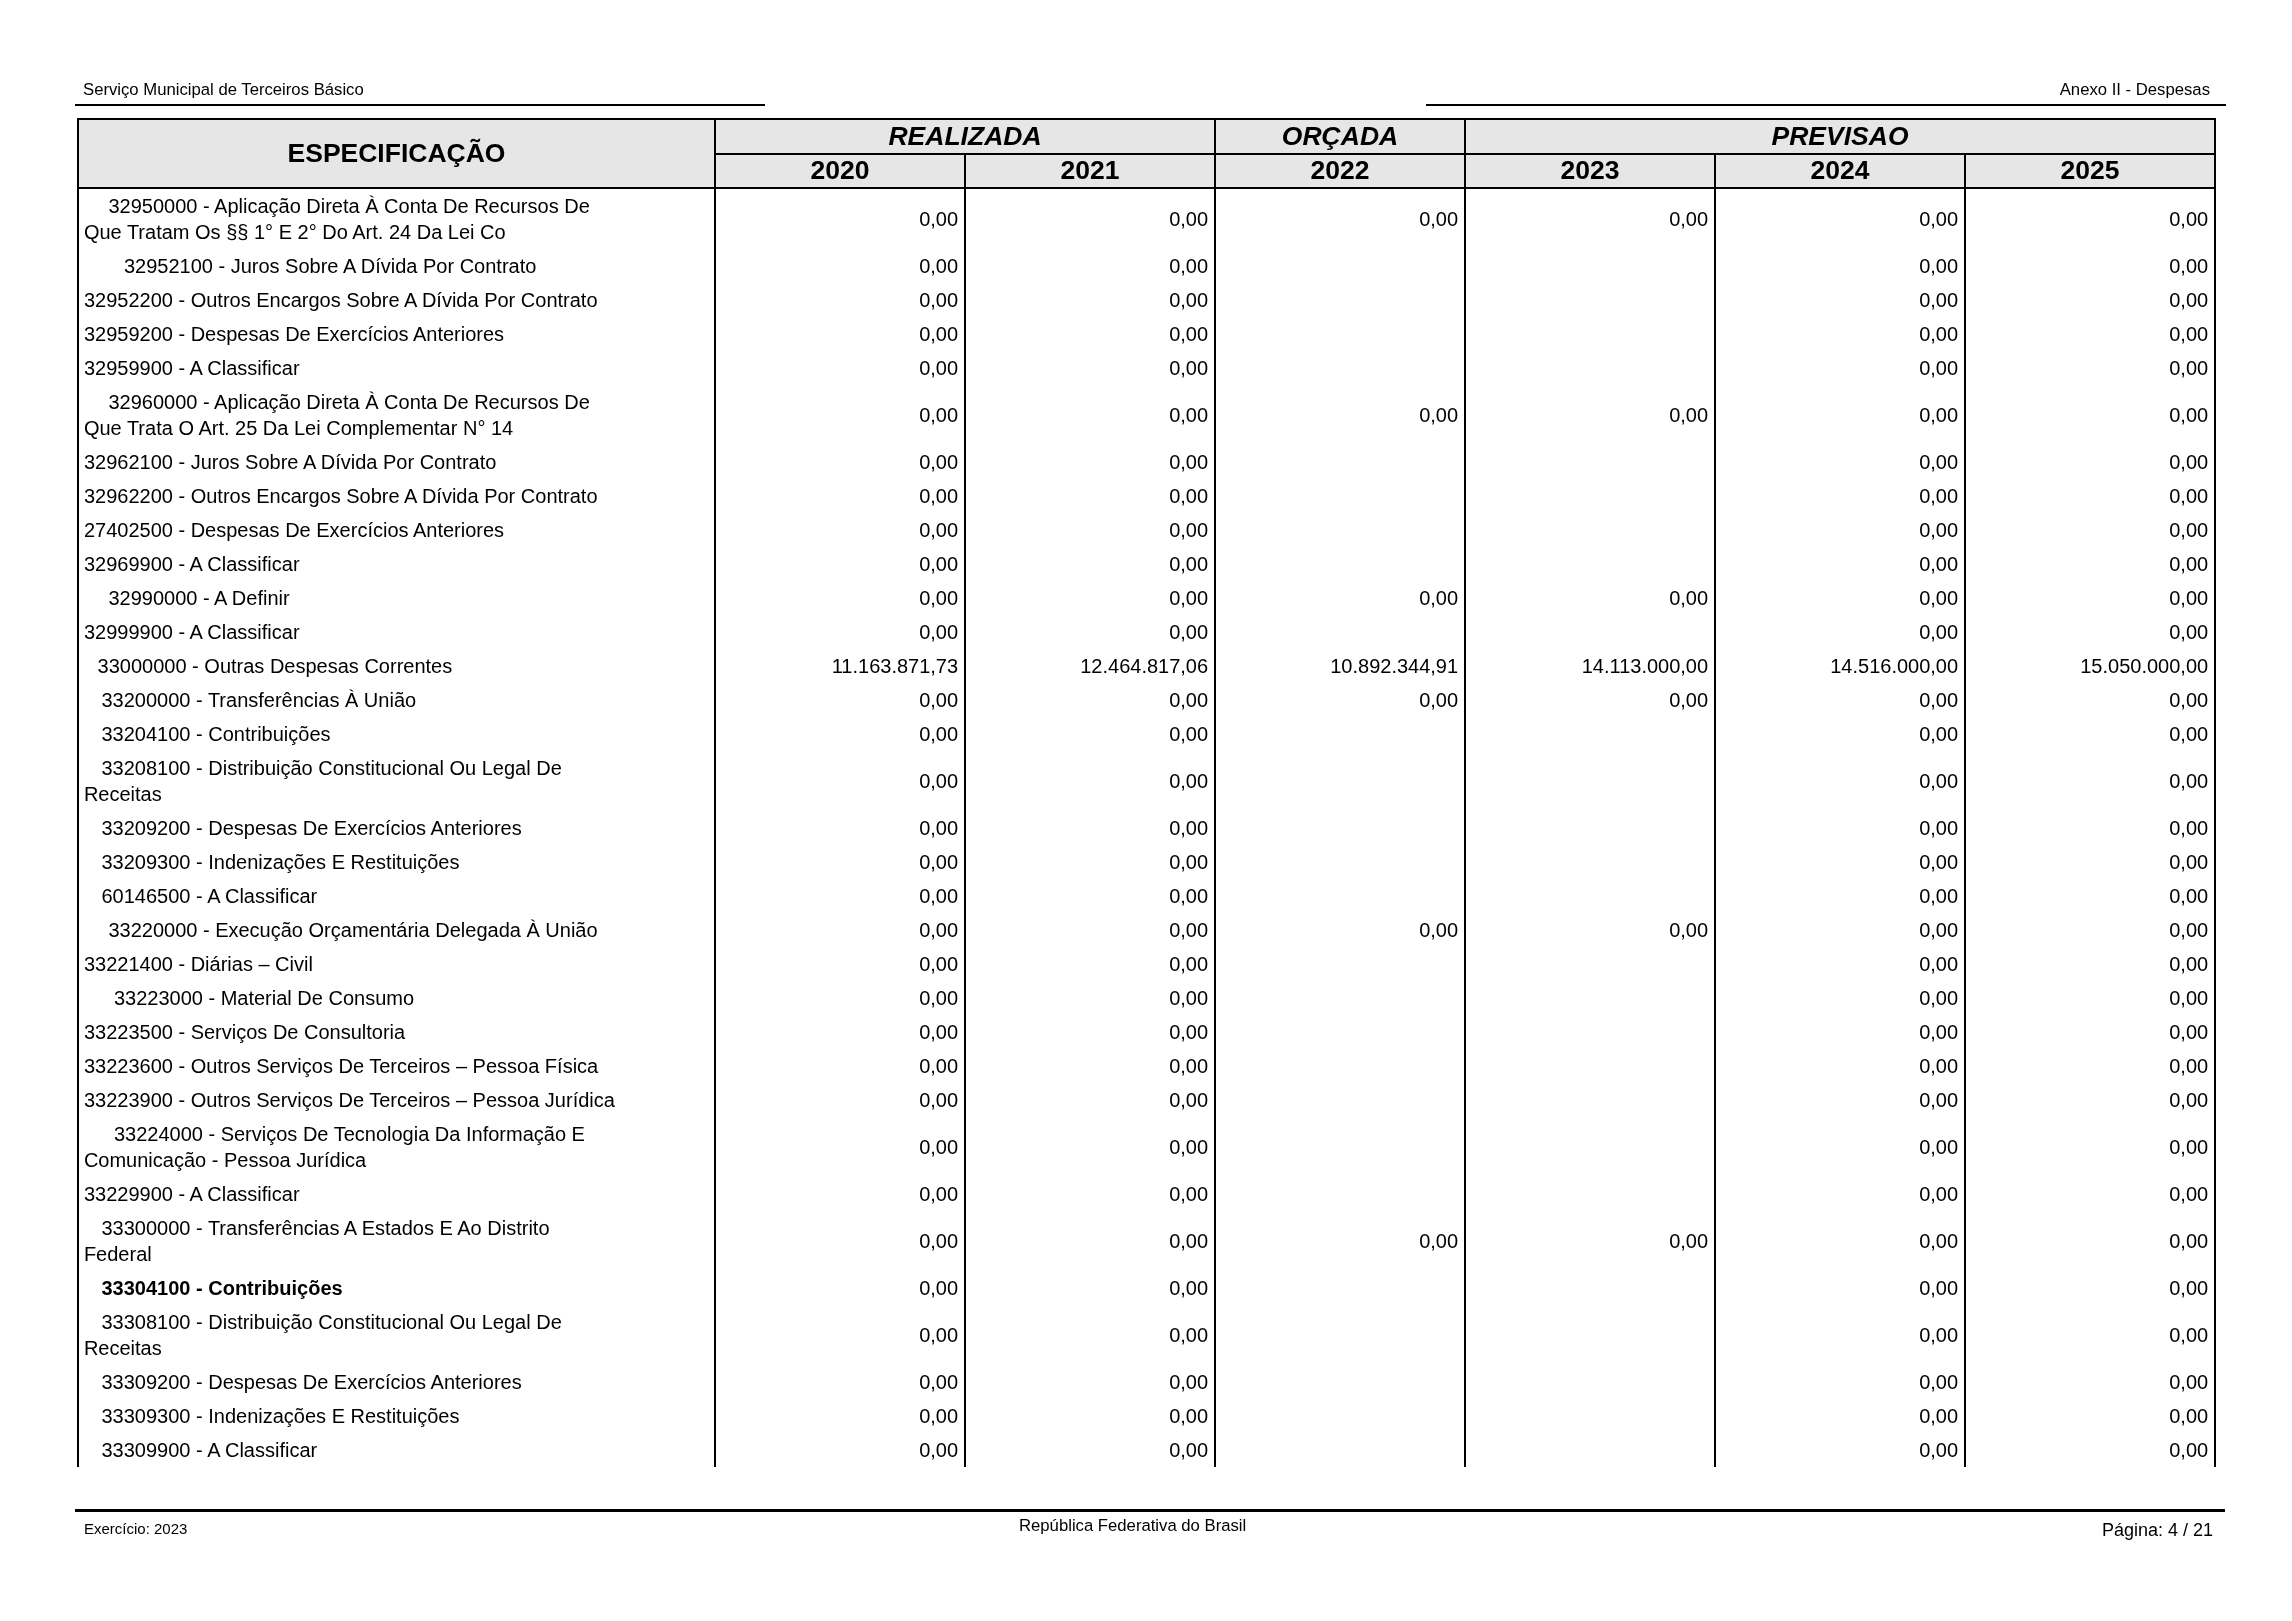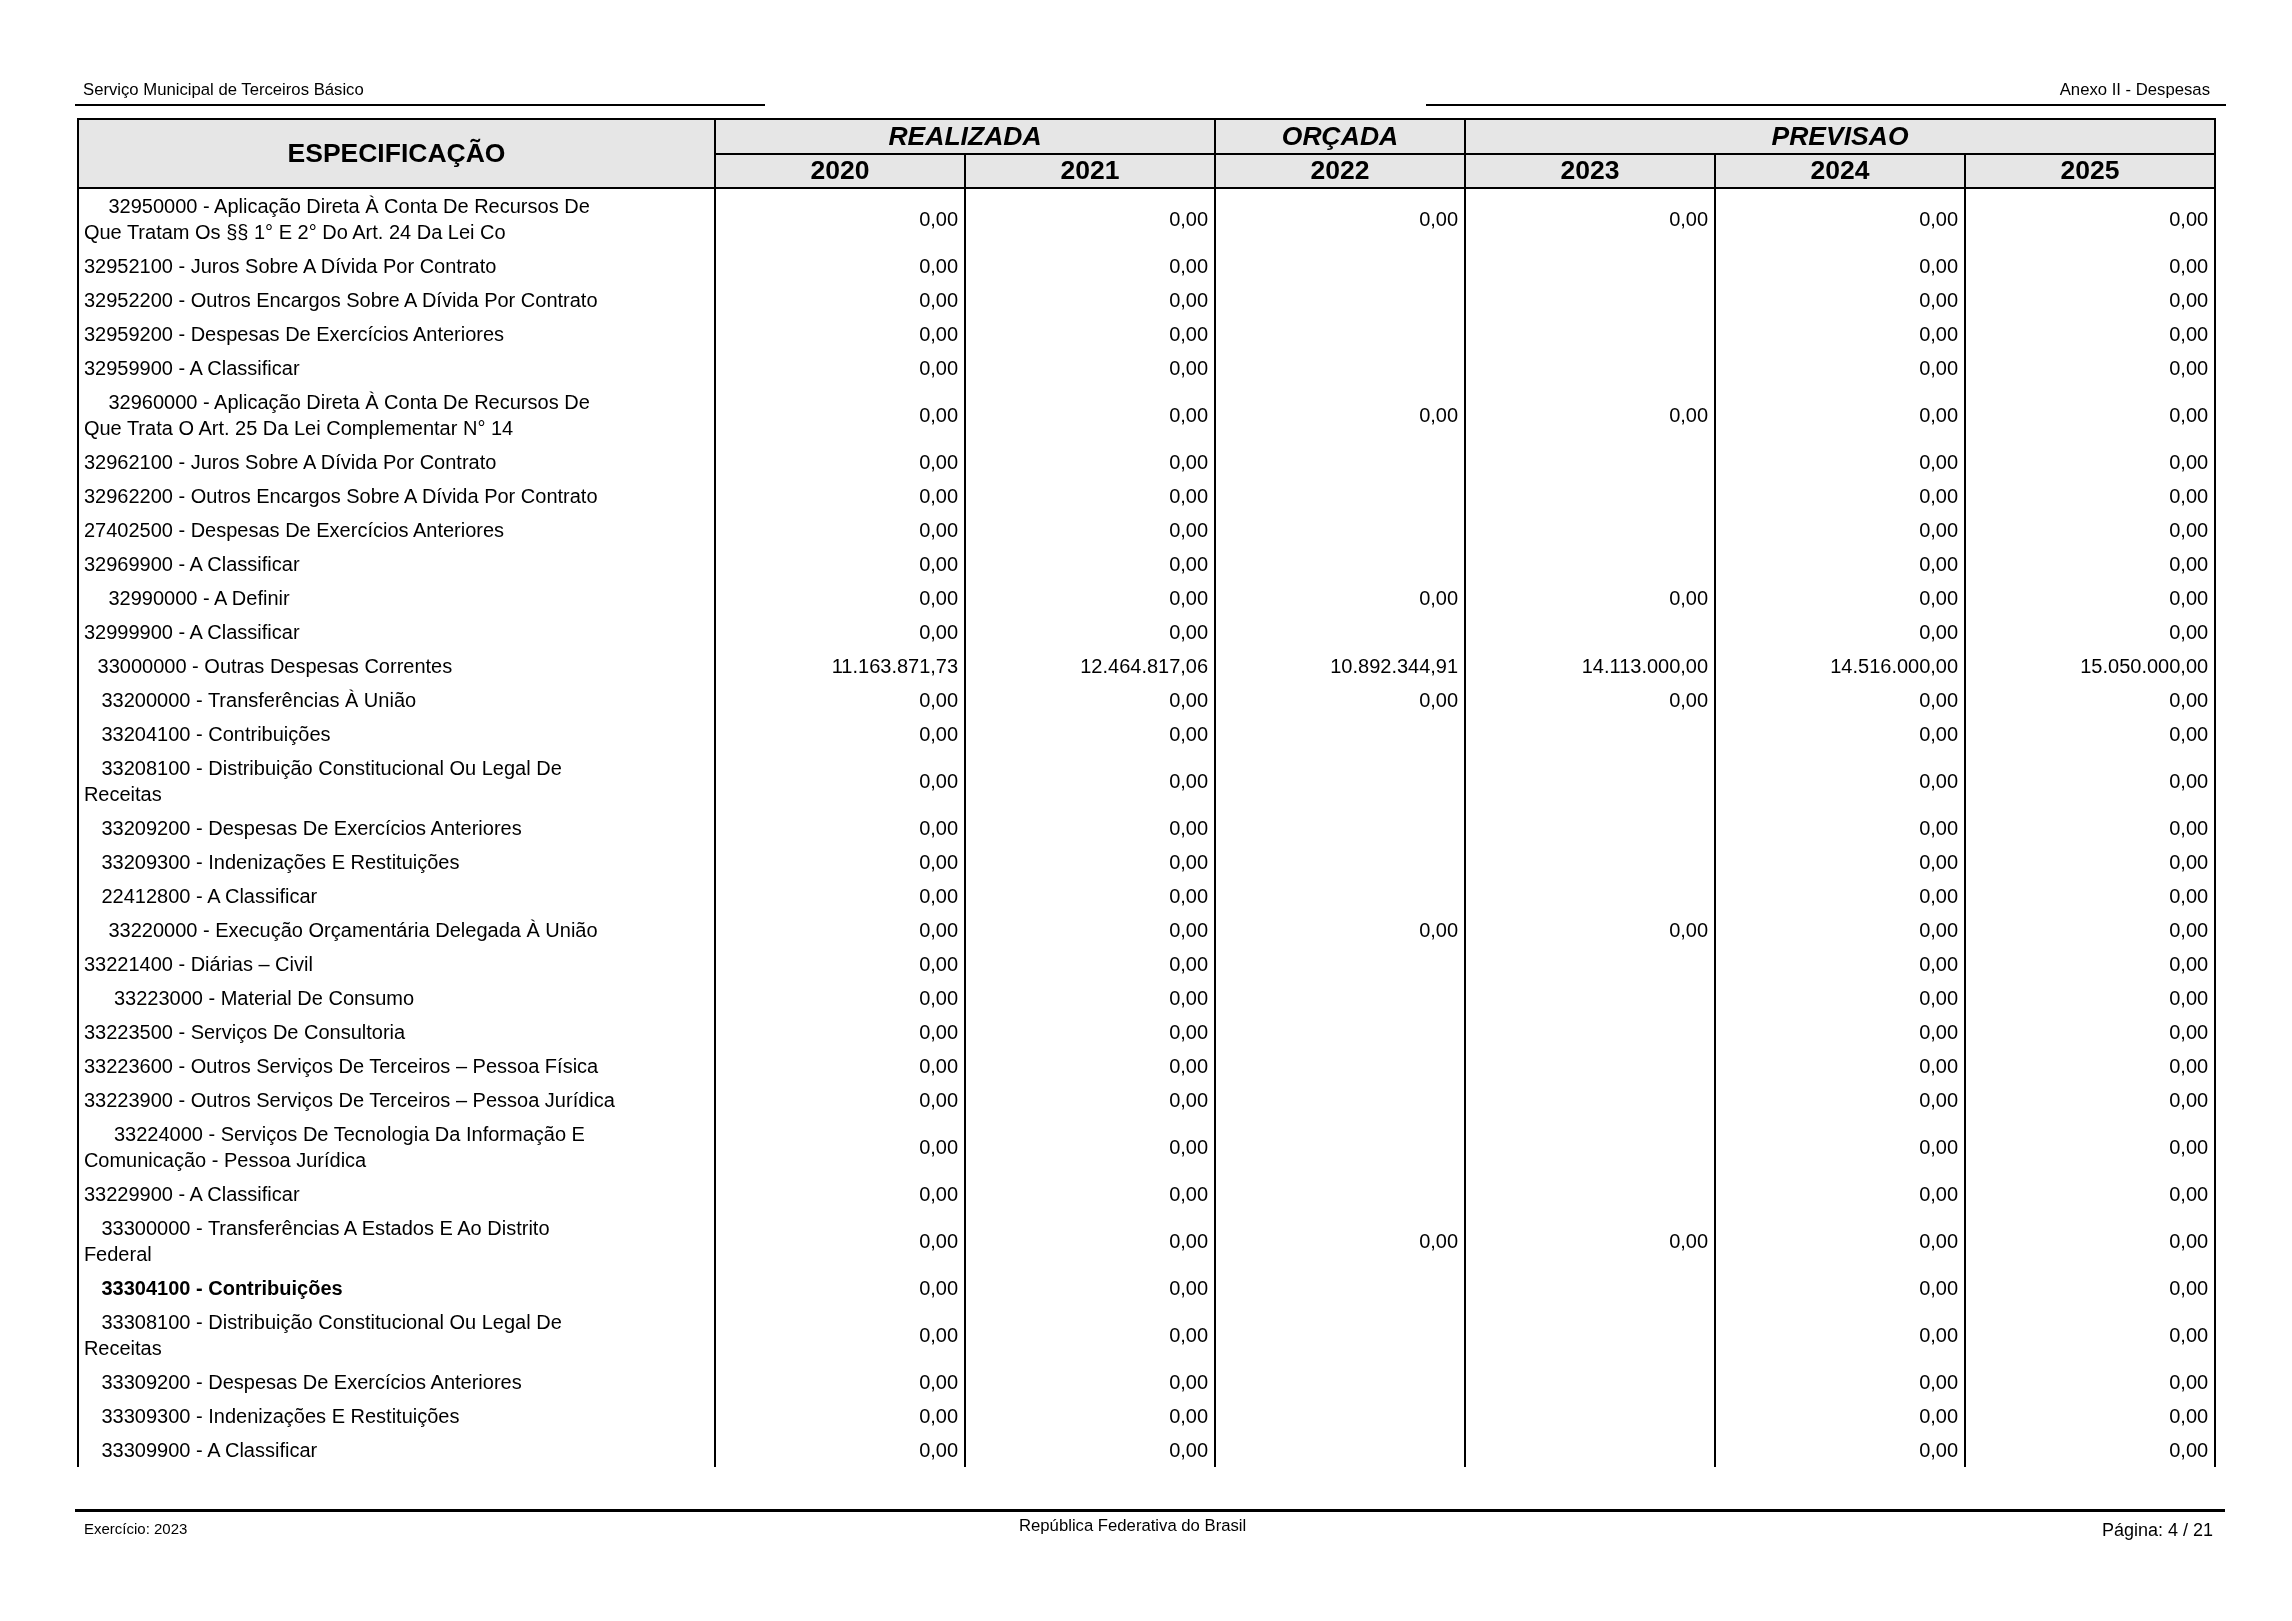--- a/index.html
+++ b/index.html
@@ -72,21 +72,21 @@
           </td>
           <td class="num">0,00</td>
           <td class="num">0,00</td>
           <td class="num">0,00</td>
           <td class="num">0,00</td>
           <td class="num">0,00</td>
           <td class="num">0,00</td>
         </tr>
         <tr class="single">
           <td class="spec">
-            <div style="padding-left: 0px;">32952100 - Juros Sobre A Dívida Por Contrato</div>
+            <div style="padding-left: 0px; margin-left: 40px;">32952100 - Juros Sobre A Dívida Por Contrato</div>
           </td>
           <td class="num">0,00</td>
           <td class="num">0,00</td>
           <td class="num"></td>
           <td class="num"></td>
           <td class="num">0,00</td>
           <td class="num">0,00</td>
         </tr>
         <tr class="single">
           <td class="spec">
@@ -261,21 +261,21 @@
           </td>
           <td class="num">0,00</td>
           <td class="num">0,00</td>
           <td class="num"></td>
           <td class="num"></td>
           <td class="num">0,00</td>
           <td class="num">0,00</td>
         </tr>
         <tr class="single">
           <td class="spec">
-            <div style="padding-left: 17.6px;">22412800 - A Classificar</div>
+            <div style="padding-left: 17.6px;">60146500 - A Classificar</div>
           </td>
           <td class="num">0,00</td>
           <td class="num">0,00</td>
           <td class="num"></td>
           <td class="num"></td>
           <td class="num">0,00</td>
           <td class="num">0,00</td>
         </tr>
         <tr class="single">
           <td class="spec">

